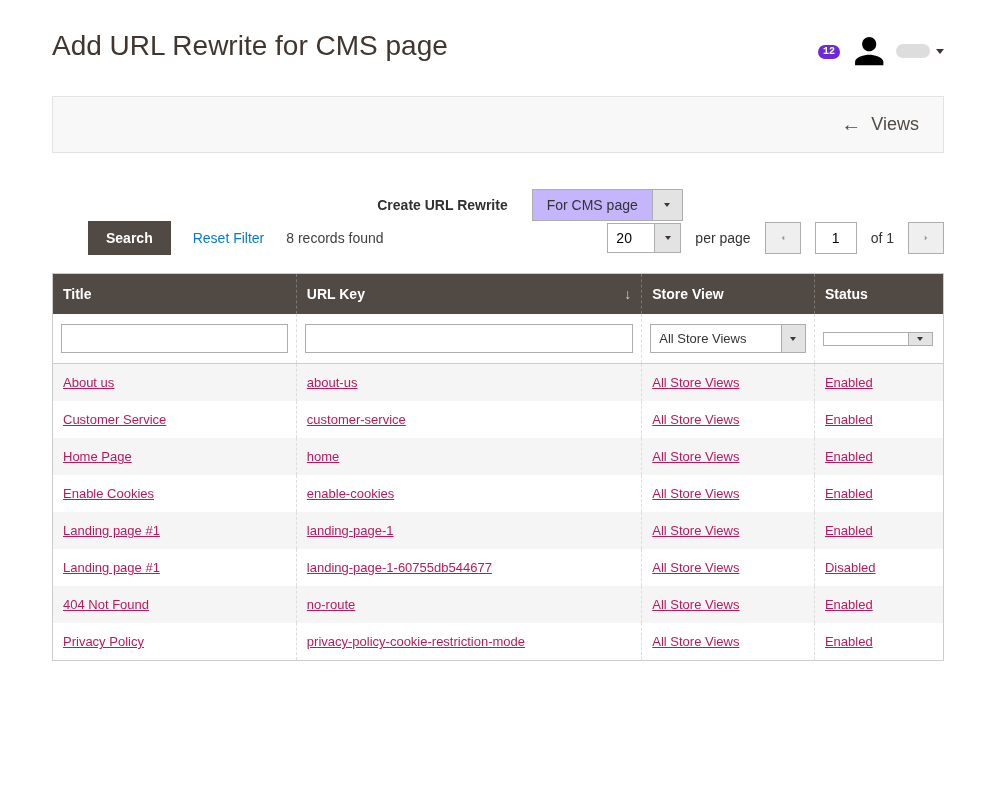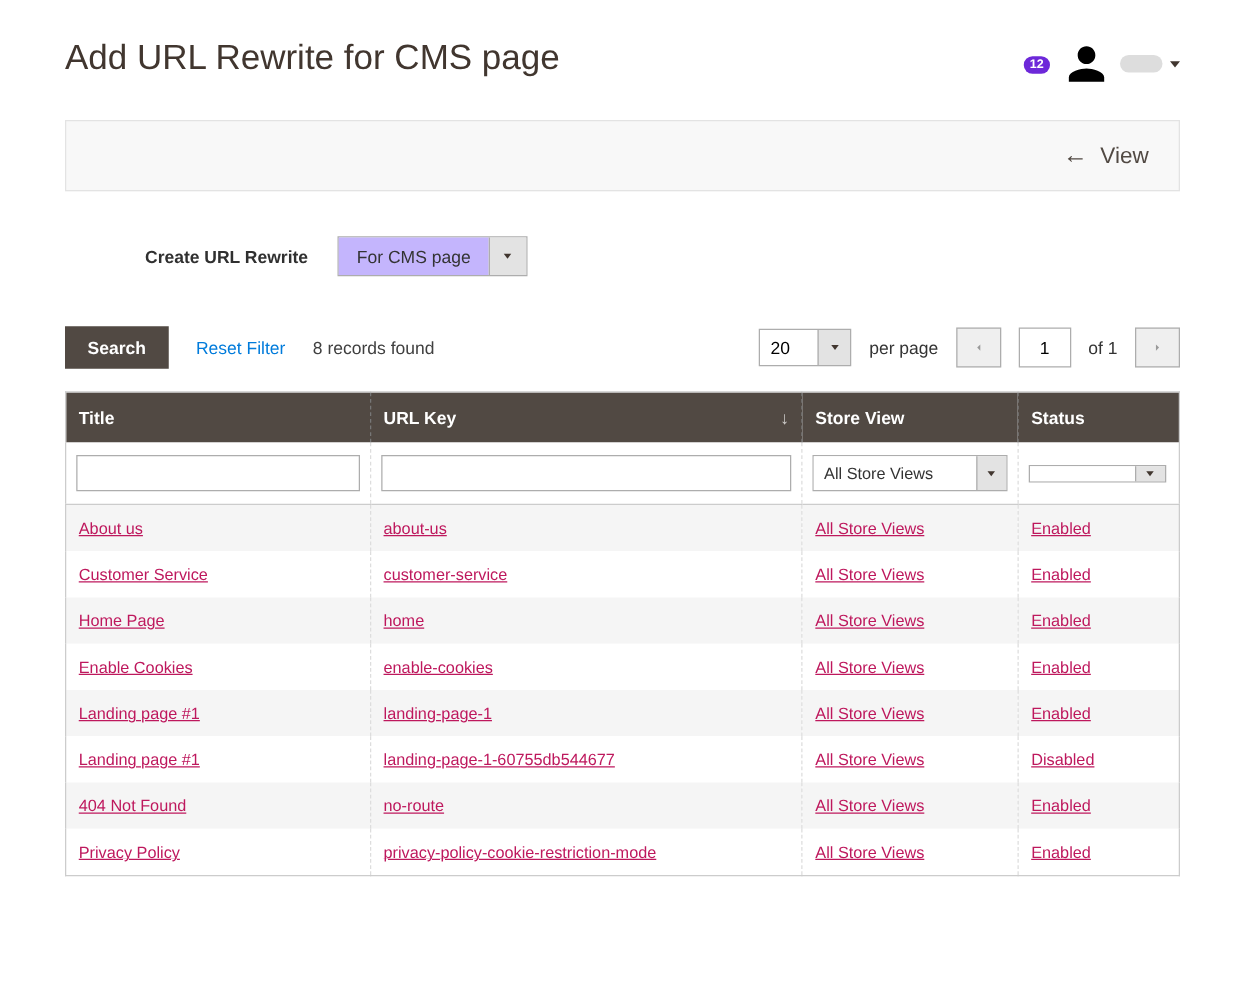--- a/index.html
+++ b/index.html
@@ -36,20 +36,21 @@
     .badge {
       position: absolute;
       top: -6px; right: -10px;
       background: #6d28d9;
       color: #fff;
       font-size: 10px;
       font-weight: bold;
       border-radius: 10px;
       padding: 1px 5px;
       line-height: 12px;
+      font-family: Liberation Mono, monospace;
     }
     .user-area {
       display: flex;
       align-items: center;
       gap: 6px;
     }
     .user-name-blur {
       width: 76px;
       height: 14px;
       background: #ddd;
@@ -78,22 +79,22 @@
       cursor: pointer;
       font-weight: 500;
     }
     .back-arrow {
       font-size: 20px;
     }
     .form-row {
       display: flex;
       align-items: center;
       gap: 24px;
-      margin-bottom: 40px;
       padding-left: 64px;
+      justify-content: center;
     }
     .form-label {
       font-size: 14px;
       font-weight: 600;
       color: #303030;
     }
     .select-wrap {
       display: flex;
       border: 1px solid #adadad;
     }
@@ -115,20 +116,21 @@
     .toolbar {
       display: flex;
       align-items: center;
       justify-content: space-between;
       margin-bottom: 18px;
     }
     .toolbar-left {
       display: flex;
       align-items: center;
       gap: 22px;
+      margin-left: 36px;
     }
     .search-btn {
       background: #514943;
       color: #fff;
       border: none;
       padding: 9px 18px;
       font-size: 14px;
       font-weight: 600;
       cursor: pointer;
     }
@@ -277,21 +279,21 @@
         </svg>
       <div class="user-name-blur"></div>
       <div class="caret-down"></div>
     </div>
   </div>
 </div>
 
 <div class="back-bar">
   <div class="back-btn">
     <span class="back-arrow">←</span>
-    <span>View</span>
+    <span>Views</span>
   </div>
 </div>
 
 <div class="form-row">
   <span class="form-label">Create URL Rewrite</span>
   <div class="select-wrap">
     <div class="select-display">For CMS page</div>
     <div class="select-btn">
         <div class="small-caret"></div>
       </div>

